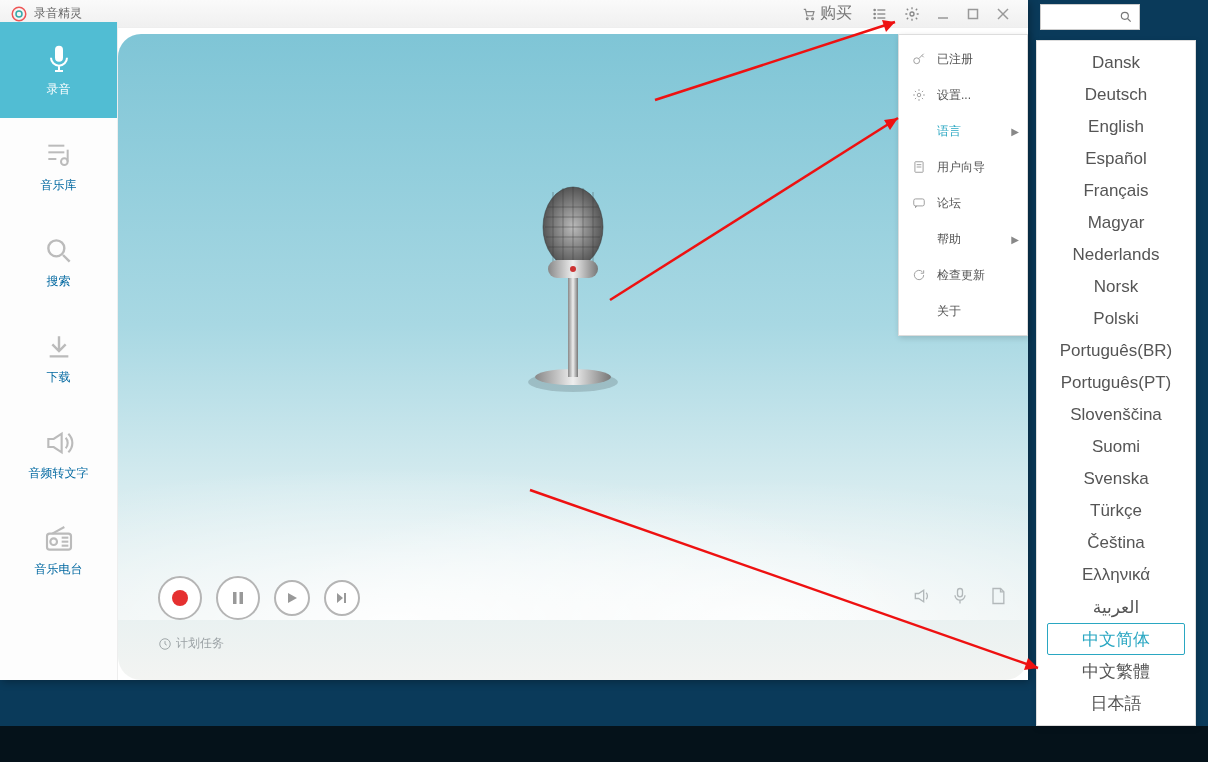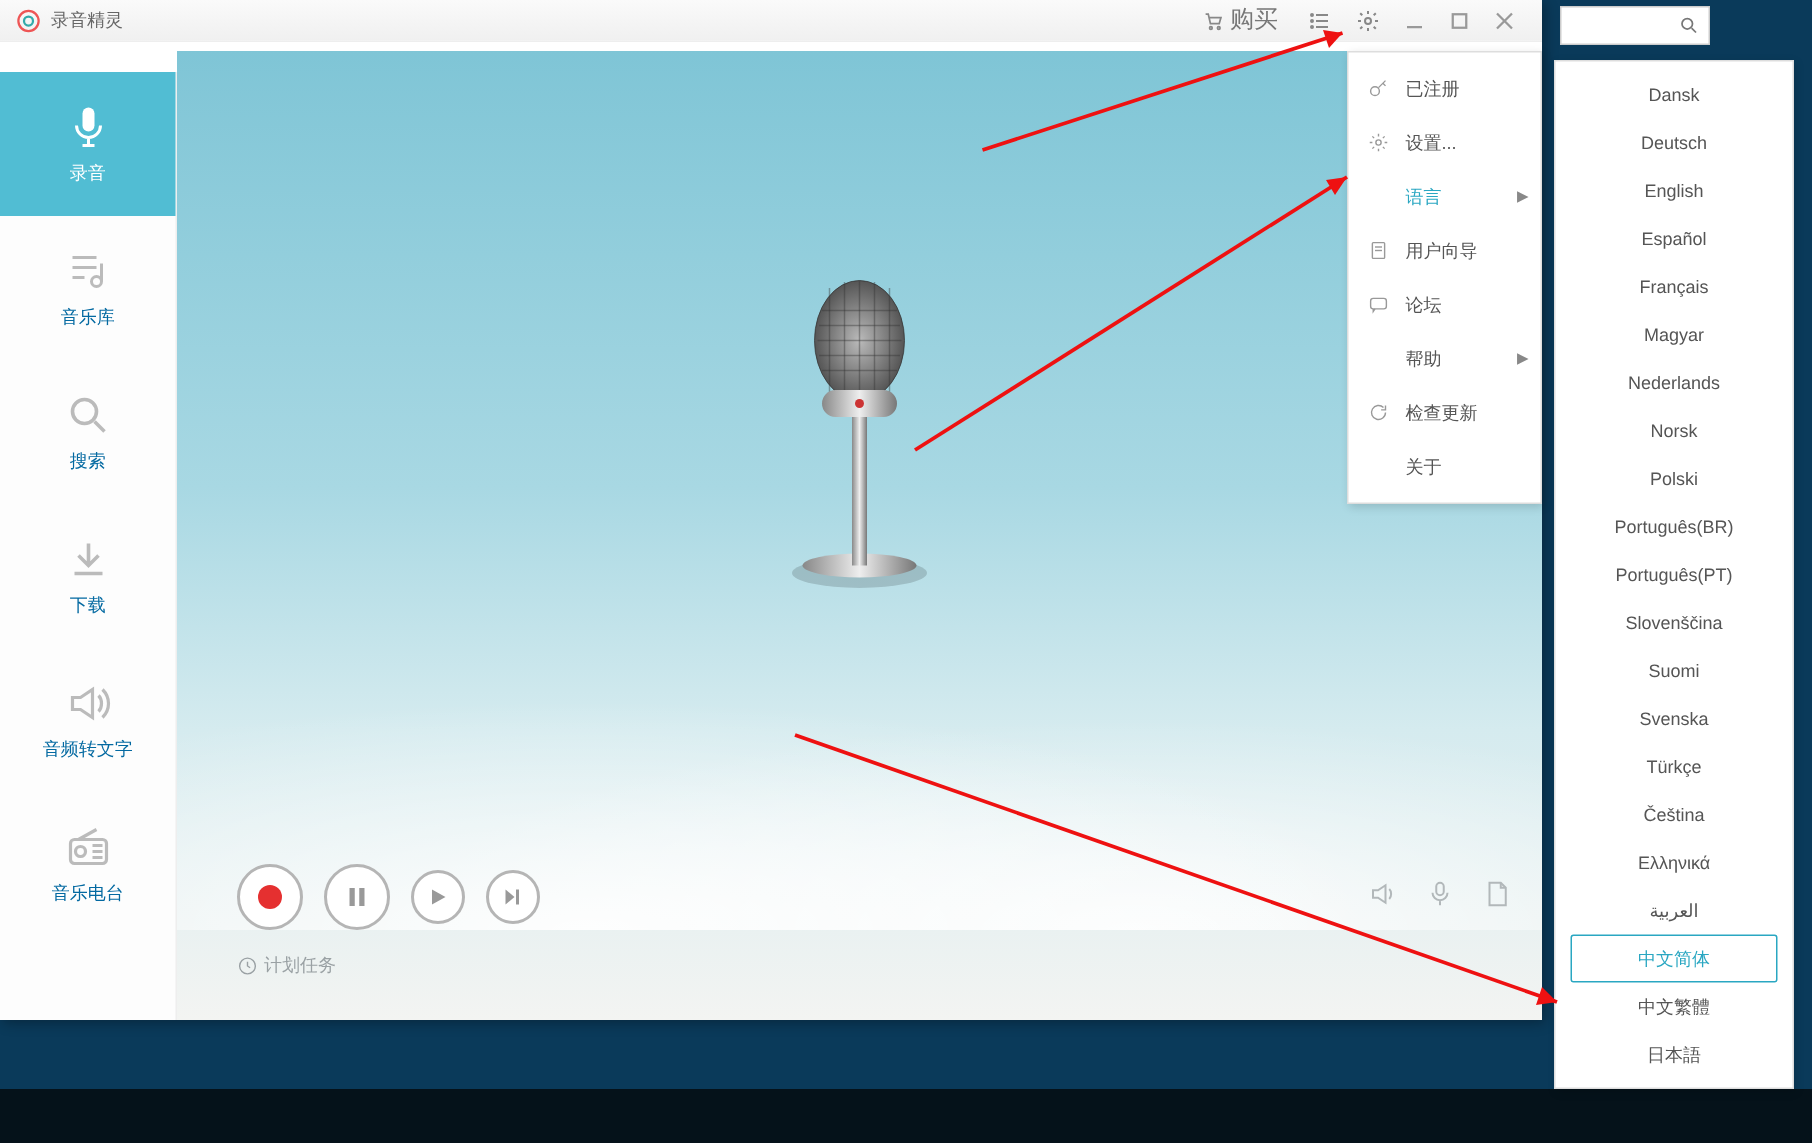--- a/index.html
+++ b/index.html
@@ -23,21 +23,21 @@
 }
 .titlebar .logo { width: 18px; height: 18px; margin-right: 6px; }
 .titlebar .title { font-size: 12px; color: #666; flex: 0 0 auto; }
 .titlebar .spacer { flex: 1; }
 .titlebar .buy { font-size: 16px; color: #777; margin-right: 12px; display:flex; align-items:center; gap:4px; cursor:pointer; }
 .titlebar .icon-btn { width: 20px; height: 20px; margin: 0 6px; display:flex; align-items:center; justify-content:center; color:#888; cursor:pointer; }
 .titlebar .win-btn { width: 18px; height: 18px; margin: 0 6px; display:flex; align-items:center; justify-content:center; color:#999; cursor:pointer; }
 
 .sidebar {
   position: absolute;
-  top: 48px; left: 0;
+  top: 22px; left: 0;
   width: 118px; bottom: 0;
   background: #fdfdfd;
   border-right: 1px solid #eee;
 }
 .sidebar .nav-item {
   height: 96px;
   display: flex; flex-direction: column;
   align-items: center; justify-content: center;
   color: #0369a1;
   cursor: pointer;
@@ -47,20 +47,21 @@
   color: #fff;
 }
 .sidebar .nav-item .nav-icon { width: 32px; height: 32px; margin-bottom: 6px; }
 .sidebar .nav-item .nav-label { font-size: 12px; }
 
 .main {
   position: absolute;
   top: 34px; left: 118px; right: 0; bottom: 0;
   background: linear-gradient(#7fc5d6 0%, #a8d8e3 45%, #d5ebef 70%, #f3f4f2 100%);
   overflow: hidden;
+  border-radius: 23px;
 }
 .clouds {
   position: absolute; left:0; right:0; bottom:60px; height: 180px;
   background: radial-gradient(ellipse at 30% 100%, rgba(255,255,255,0.9) 0%, rgba(255,255,255,0) 60%),
               radial-gradient(ellipse at 70% 100%, rgba(255,255,255,0.85) 0%, rgba(255,255,255,0) 55%);
 }
 .mic {
   position: absolute;
   left: 50%; top: 40%;
   transform: translate(-50%,-50%);
@@ -114,21 +115,21 @@
   position:absolute;
   top: 40px; left: 1036px;
   width: 160px;
   background:#fff;
   border:1px solid #ddd;
   box-shadow: 1px 2px 6px rgba(0,0,0,0.15);
   padding: 6px 4px;
 }
 .lang-menu .lang-item {
   height: 32px; display:flex; align-items:center; justify-content:center;
-  font-size: 12px; color:#555; cursor:pointer;
+  font-size: 17px; color:#555; cursor:pointer;
   margin: 0 6px;
 }
 .lang-menu .lang-item.selected {
   border:1px solid #2aa7c2;
   color:#2aa7c2;
   border-radius:2px;
 }
 
 
 .search-box {

